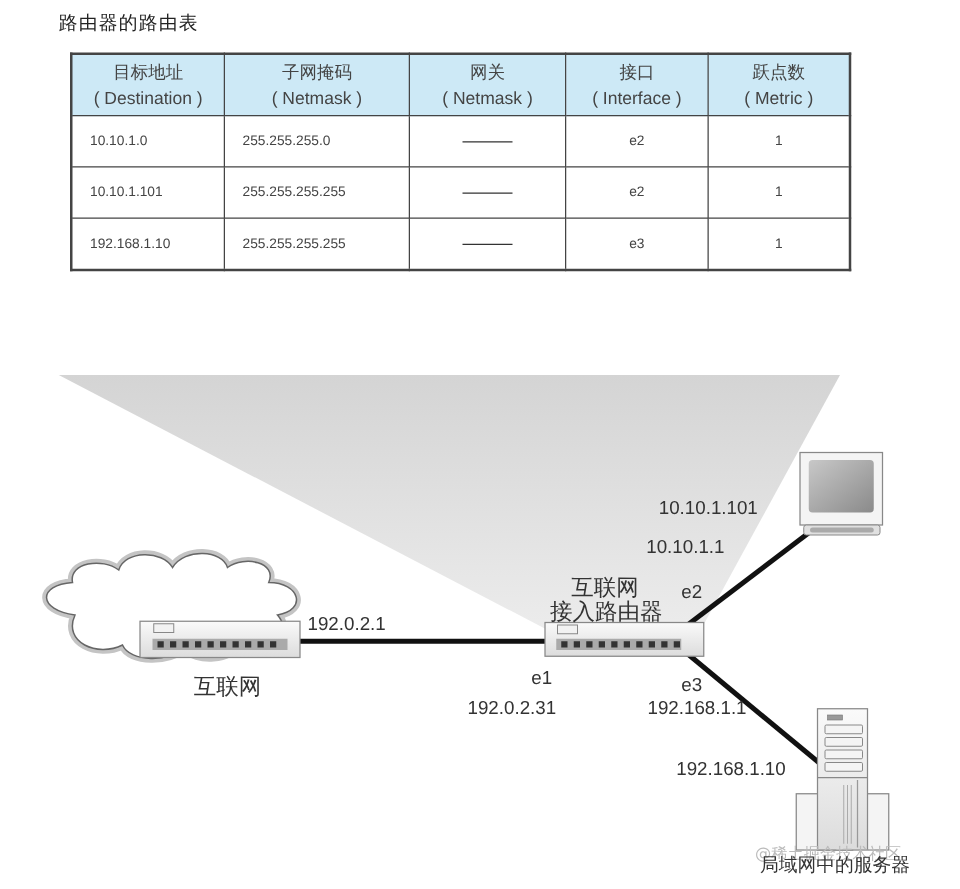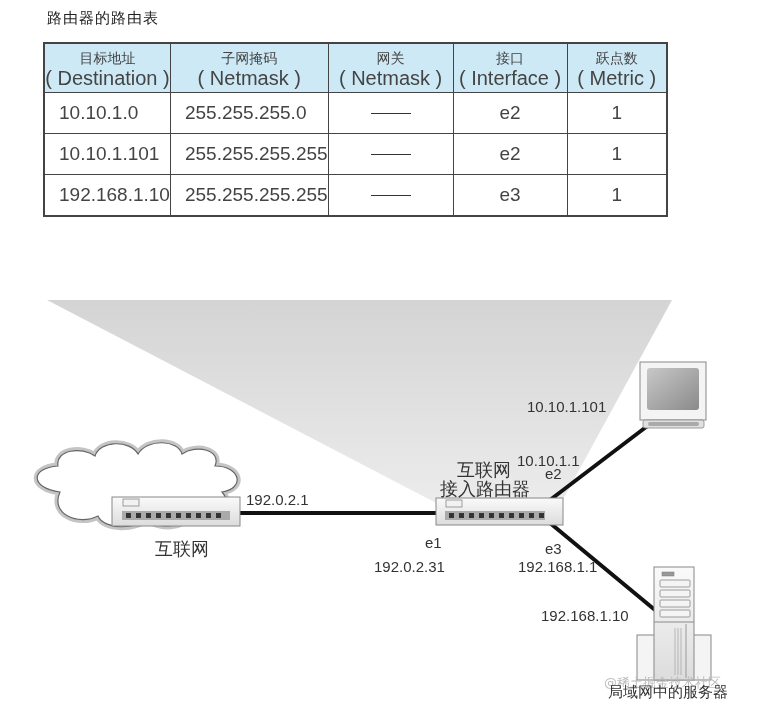--- a/index.html
+++ b/index.html
@@ -1,26 +1,26 @@
 <!DOCTYPE html>
 <html><head>
 <meta charset="utf-8">
 <style>
   html, body { margin:0; padding:0; background:#ffffff; }
   body { width:768px; height:711px; position:relative; overflow:hidden;
          font-family:"Liberation Sans","DejaVu Sans",sans-serif; color:#333; }
   .title { position:absolute; left:47px; top:9px; font-size:15px; color:#222; letter-spacing:1px;
            font-family:"DejaVu Sans",sans-serif;text-align:right; }
   svg.bg { position:absolute; left:0; top:0; }
-  table.rt { position:absolute; left:43px; top:42px; width:625px; border-collapse:collapse;
+  table.rt { position:absolute; left:56px; top:42px; width:625px; border-collapse:collapse;
              background:#fff; border:2px solid #444; }
-  table.rt th, table.rt td { border:1px solid #444; font-weight:normal; font-size:19px; color:#444; }
+  table.rt th, table.rt td { border:1px solid #444; font-weight:normal; font-size:11px; color:#444; }
   table.rt th { background:#cde9f6; height:48px; text-align:center; line-height:20px; padding:0;
                 font-family:"DejaVu Sans",sans-serif; font-size:14px; }
-  table.rt th .en { font-family:"Liberation Sans",sans-serif; font-size:20px; }
+  table.rt th .en { font-family:"Liberation Sans",sans-serif; font-size:14px; }
   table.rt td { height:40px; padding:0 0 0 14px; }
   table.rt td.c { text-align:center; padding:0; }
   .dash { display:inline-block; width:40px; height:1px; background:#333; vertical-align:middle; }
   .lbl { position:absolute; font-size:15px; color:#333; white-space:nowrap; }
   .cn { font-family:"DejaVu Sans",sans-serif; font-size:18px; }
 </style>
 </head>
 <body>
 
 <svg class="bg" width="768" height="711" viewBox="0 0 768 711">
@@ -165,21 +165,21 @@
       <td class="c">1</td>
     </tr>
   </tbody>
 </table>
 
 <div class="lbl" style="left:246px;top:491px">192.0.2.1</div>
 <div class="lbl cn" style="left:155px;top:537px">互联网</div>
 <div class="lbl cn" style="left:457px;top:458px">互联网</div>
 <div class="lbl cn" style="left:440px;top:477px">接入路由器</div>
 <div class="lbl" style="left:527px;top:398px">10.10.1.101</div>
-<div class="lbl" style="left:517px;top:452px">10.10.1.1</div>
+<div class="lbl" style="left:517px;top:429px">10.10.1.1</div>
 <div class="lbl" style="left:545px;top:465px">e2</div>
 <div class="lbl" style="left:425px;top:534px">e1</div>
 <div class="lbl" style="left:374px;top:558px">192.0.2.31</div>
 <div class="lbl" style="left:545px;top:540px">e3</div>
 <div class="lbl" style="left:518px;top:558px">192.168.1.1</div>
 <div class="lbl" style="left:541px;top:607px">192.168.1.10</div>
 <div class="lbl cn" style="left:604px;top:674px;color:#bbb;font-size:13px">@稀土掘金技术社区</div>
 <div class="lbl cn" style="left:608px;top:683px;font-size:15px">局域网中的服务器</div>
 
 </body></html>

